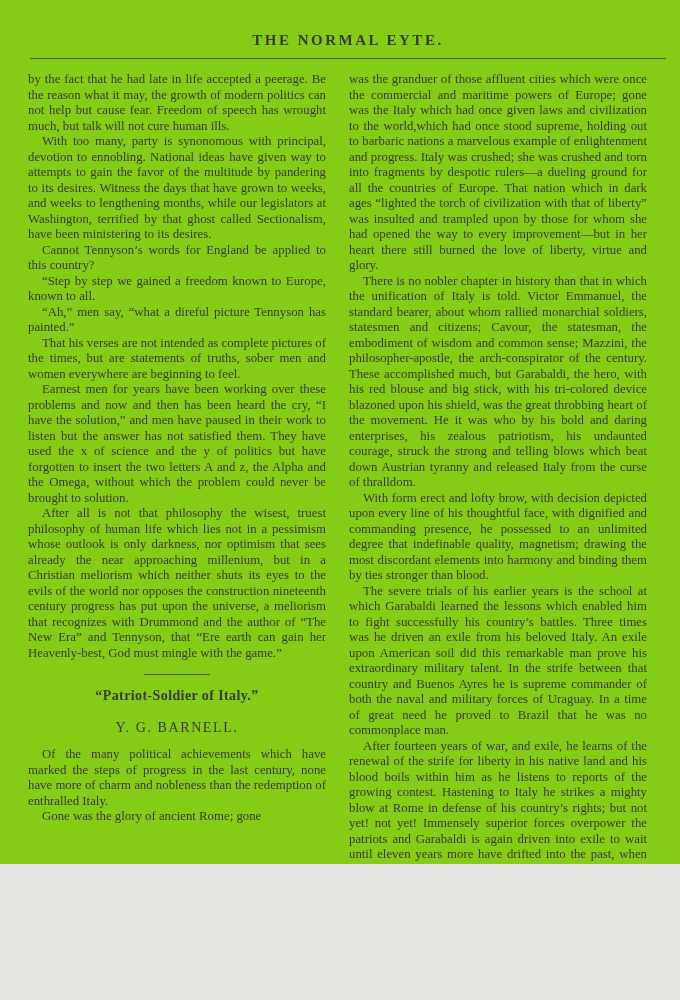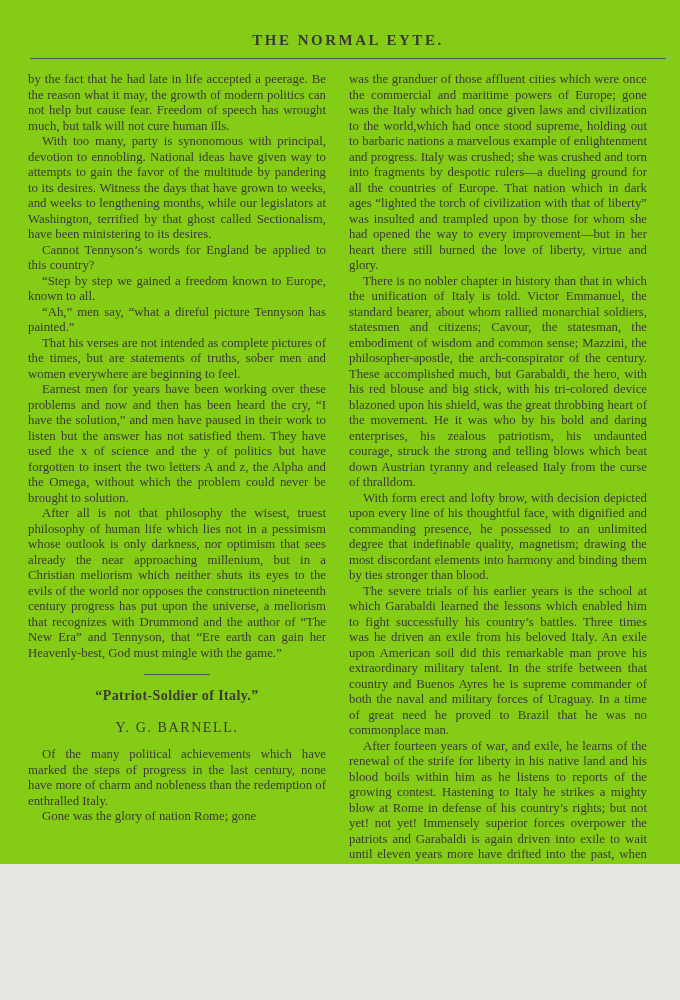--- a/index.html
+++ b/index.html
@@ -88,21 +88,21 @@
         </div>
 
       <div class="section-divider"></div>
 
       <h2 class="article-title">“Patriot-Soldier of Italy.”</h2>
 
       <div class="byline">Y. G. BARNELL.</div>
 
       <div class="flow article-body">
           <p>Of the many political achievements which have marked the steps of progress in the last century, none have more of charm and nobleness than the redemption of enthralled Italy.</p>
-          <p>Gone was the glory of nation Rome; gone</p>
+          <p>Gone was the glory of ancient Rome; gone</p>
         </div>
     </div>
 
     <div class="col-rule"></div>
 
     <div class="column">
       <div class="flow">
           <p>was the granduer of those affluent cities which were once the commercial and maritime powers of Europe; gone was the Italy which had once given laws and civilization to the world,which had once stood supreme, holding out to barbaric nations a marvelous example of enlightenment and progress. Italy was crushed; she was crushed and torn into fragments by despotic rulers—a dueling ground for all the countries of Europe. That nation which in dark ages “lighted the torch of civilization with that of liberty” was insulted and trampled upon by those for whom she had opened the way to every improvement—but in her heart there still burned the love of liberty, virtue and glory.</p>
           <p>There is no nobler chapter in history than that in which the unification of Italy is told. Victor Emmanuel, the standard bearer, about whom rallied monarchial soldiers, statesmen and citizens; Cavour, the statesman, the embodiment of wisdom and common sense; Mazzini, the philosopher-apostle, the arch-conspirator of the century. These accomplished much, but Garabaldi, the hero, with his red blouse and big stick, with his tri-colored device blazoned upon his shield, was the great throbbing heart of the movement. He it was who by his bold and daring enterprises, his zealous patriotism, his undaunted courage, struck the strong and telling blows which beat down Austrian tyranny and released Italy from the curse of thralldom.</p>
           <p>With form erect and lofty brow, with decision depicted upon every line of his thoughtful face, with dignified and commanding presence, he possessed to an unlimited degree that indefinable quality, magnetism; drawing the most discordant elements into harmony and binding them by ties stronger than blood.</p>

